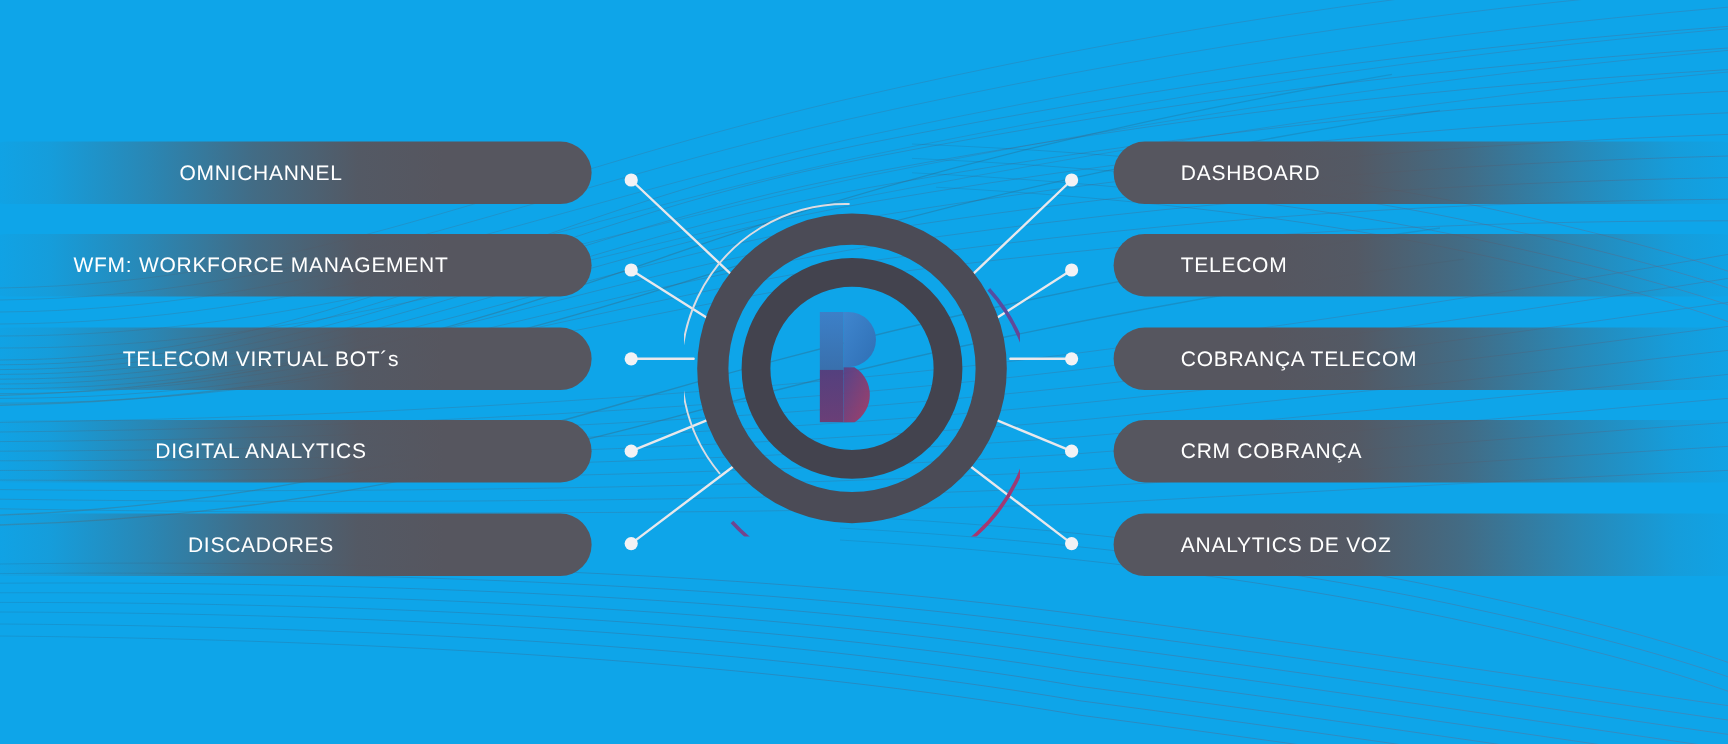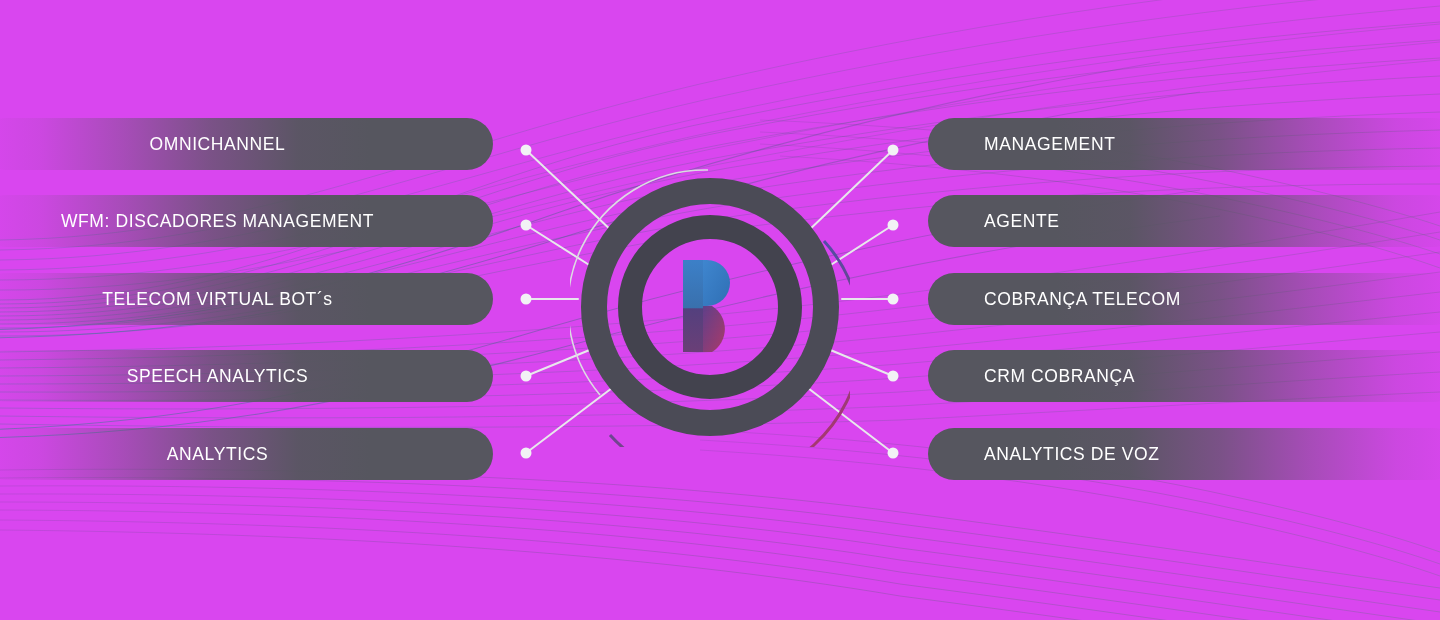--- a/index.html
+++ b/index.html
@@ -6,21 +6,21 @@
   * { margin:0; padding:0; box-sizing:border-box; }
   html, body {
     width:1440px; height:620px;
     background:#11141e;
     overflow:hidden;
     font-family:"Liberation Sans", sans-serif;
   }
   #stage {
     position:relative;
     width:1440px; height:620px;
-    background:#d946ef;
+    background:#0ea5e9;
     overflow:hidden;
   }
   
   .bg-waves {
     position:absolute; inset:0;
     width:1440px; height:620px;
     pointer-events:none;
   }
   
   .connectors {
@@ -246,37 +246,37 @@
       <path d="M20 0 H24 A23 23 0 0 1 24 46 H20 Z" fill="url(#bTop)"></path>
 
       <path d="M20 46 H29 A27 27 0 0 1 29 92 H20 Z" fill="url(#bBot)" opacity="0.95"></path>
     </svg>
   </div>
 
   <div class="pill pill-left" style="top:118px">
     <span class="pill-label">OMNICHANNEL</span>
   </div>
   <div class="pill pill-left" style="top:195px">
-    <span class="pill-label">WFM: DISCADORES MANAGEMENT</span>
+    <span class="pill-label">WFM: WORKFORCE MANAGEMENT</span>
   </div>
   <div class="pill pill-left" style="top:273px">
     <span class="pill-label">TELECOM VIRTUAL BOT´s</span>
   </div>
   <div class="pill pill-left" style="top:350px">
-    <span class="pill-label">SPEECH ANALYTICS</span>
+    <span class="pill-label">DIGITAL ANALYTICS</span>
   </div>
   <div class="pill pill-left" style="top:428px">
-    <span class="pill-label">ANALYTICS</span>
+    <span class="pill-label">DISCADORES</span>
   </div>
 
   <div class="pill pill-right" style="top:118px">
-    <span class="pill-label">MANAGEMENT</span>
+    <span class="pill-label">DASHBOARD</span>
   </div>
   <div class="pill pill-right" style="top:195px">
-    <span class="pill-label">AGENTE</span>
+    <span class="pill-label">TELECOM</span>
   </div>
   <div class="pill pill-right" style="top:273px">
     <span class="pill-label">COBRANÇA TELECOM</span>
   </div>
   <div class="pill pill-right" style="top:350px">
     <span class="pill-label">CRM COBRANÇA</span>
   </div>
   <div class="pill pill-right" style="top:428px">
     <span class="pill-label">ANALYTICS DE VOZ</span>
   </div>

